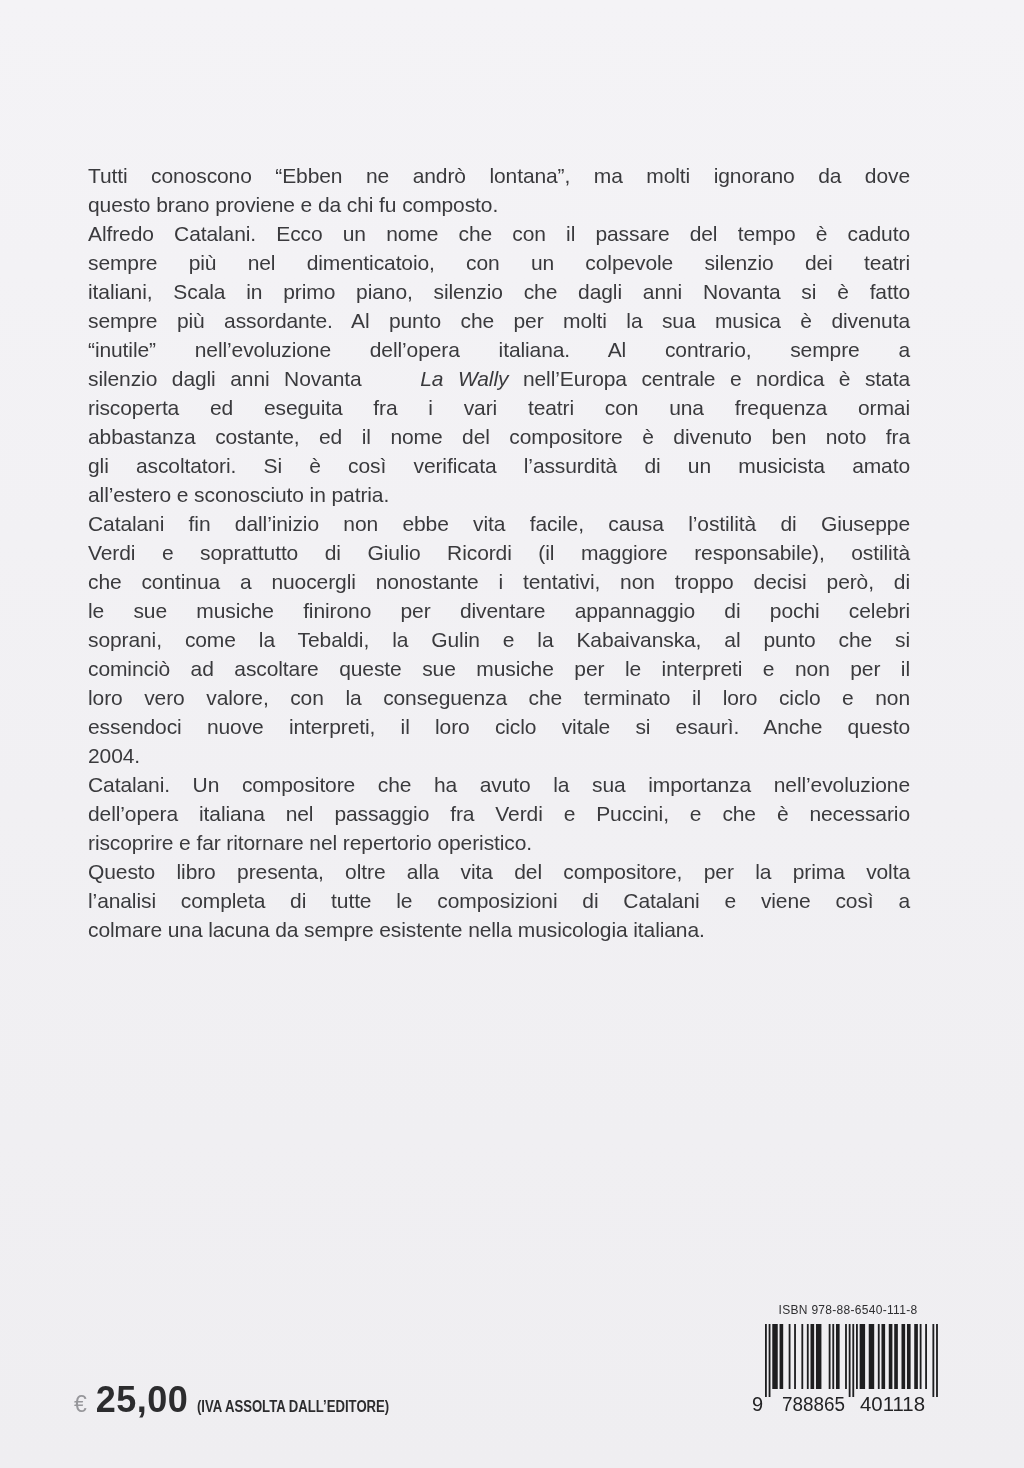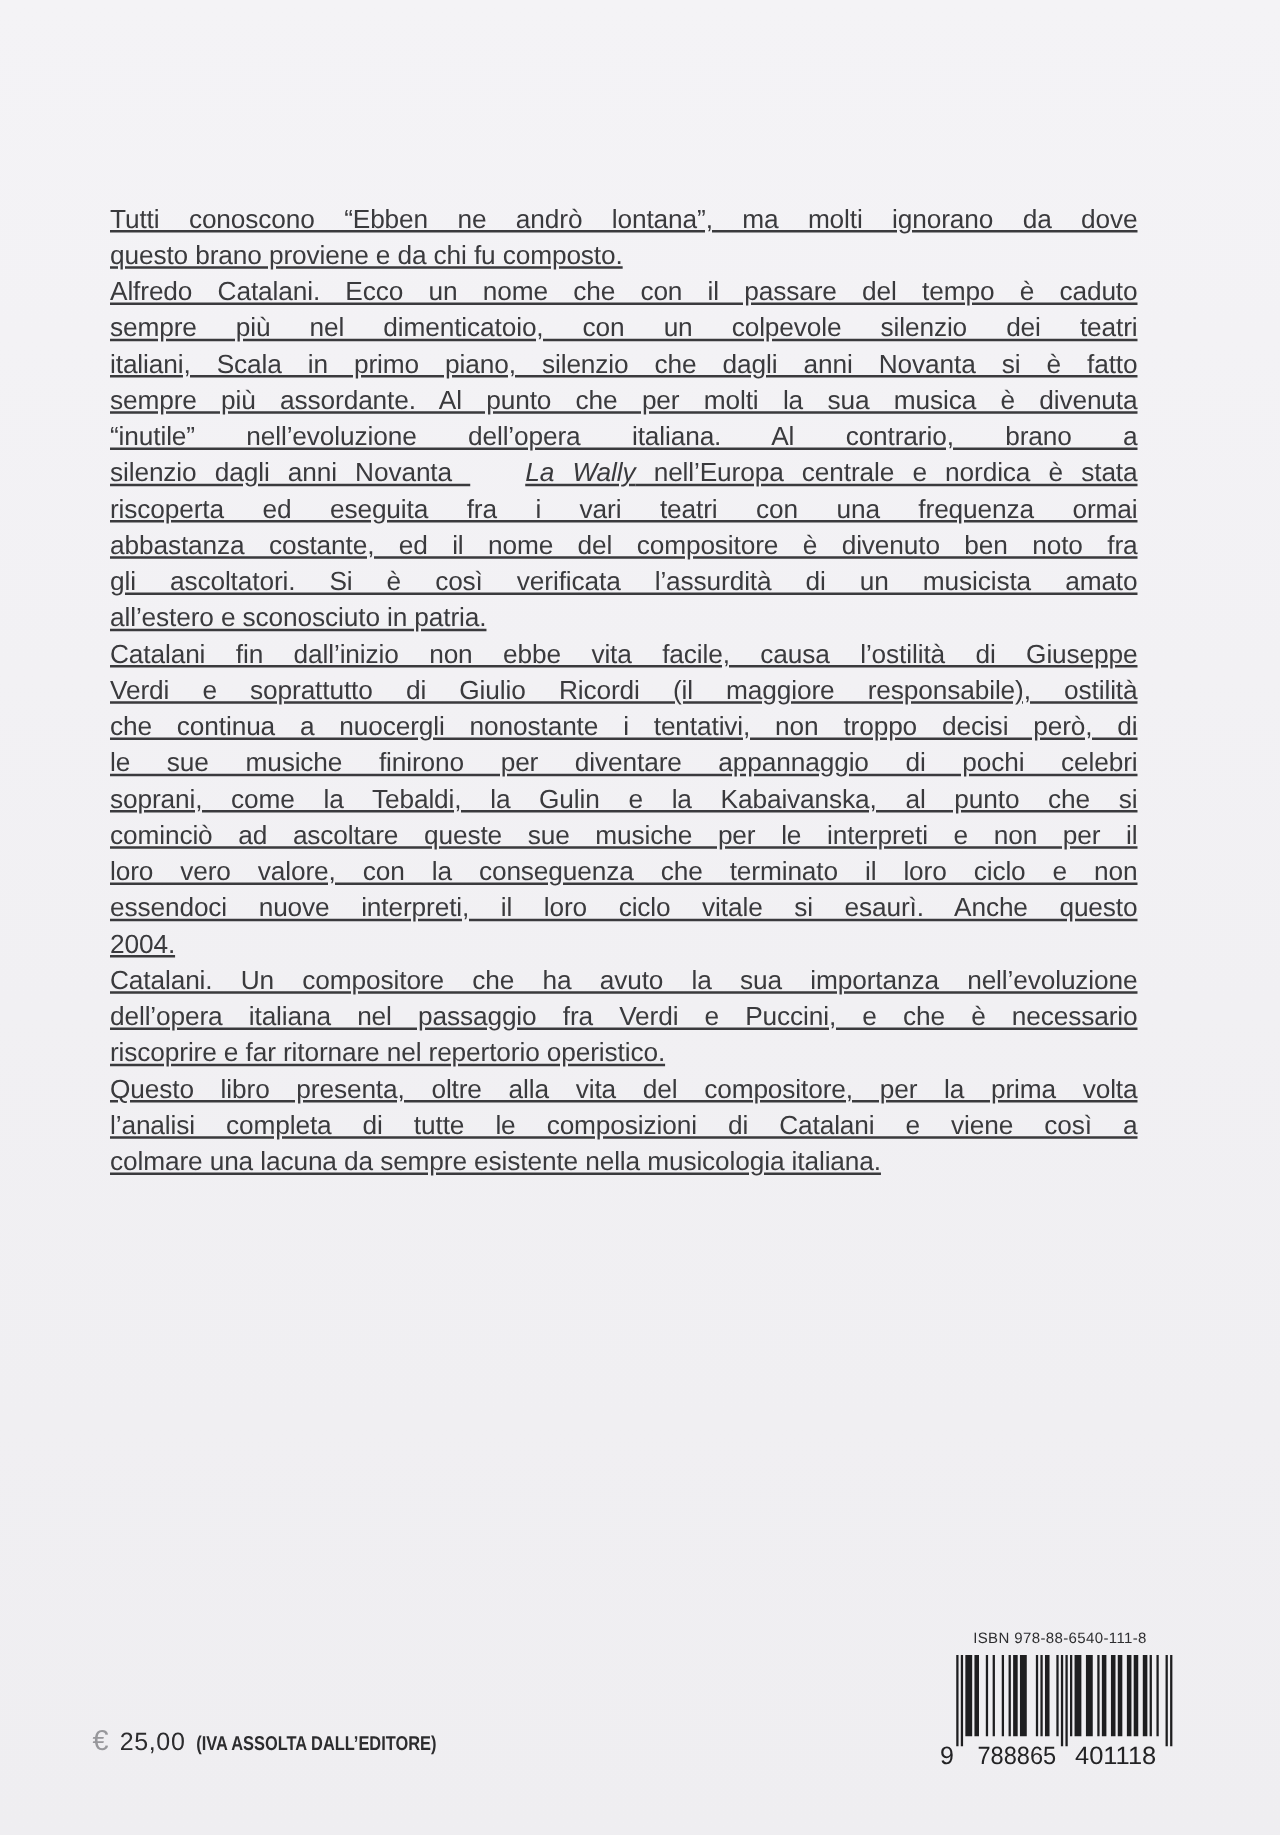--- a/index.html
+++ b/index.html
@@ -5,56 +5,56 @@
   html,body{margin:0;padding:0;}
   body{background:#d9d9db;font-family:"Liberation Sans",sans-serif;}
   .cover{
     position:relative;width:1024px;height:1468px;overflow:hidden;
     background:linear-gradient(180deg,#f4f3f6 0%,#f1f0f3 55%,#efeef1 100%);
   }
   .text-block{
     position:absolute;left:88px;top:161px;width:822px;
     color:#3a3a3d;font-size:21px;line-height:29px;letter-spacing:-0.1px;
   }
-  .para{margin:0;text-decoration:underline;}
+  .para{margin:0;}
   .line{text-align:justify;text-align-last:justify;}
   .line.end{text-align-last:left;}
   .it{font-style:italic;margin-left:44px;}
   .isbn-label{
     position:absolute;left:748px;top:1303px;width:200px;
     text-align:center;font-size:12px;letter-spacing:0.3px;color:#2e2e30;
   }
   .barcode{position:absolute;left:748px;top:1324px;}
   .price-row{
     position:absolute;left:74px;top:1379px;
     display:flex;align-items:baseline;gap:9px;color:#2c2c2e;white-space:nowrap;
   }
   .euro{font-size:23px;color:#97979b;font-weight:normal;}
-  .amount{font-size:20px;font-weight:normal;letter-spacing:0.5px;}
+  .amount{font-size:36px;font-weight:bold;letter-spacing:0.5px;}
   .vat-note{
     font-size:16px;font-weight:bold;letter-spacing:0;
     display:inline-block;transform:scaleX(0.82);transform-origin:left bottom;
   }
 </style>
 </head>
 <body>
 
 <div class="cover">
 
   <div class="text-block">
       <div class="para">
         <div class="line"><span>Tutti conoscono “Ebben ne andrò lontana”, ma molti ignorano da dove</span></div>
         <div class="line end"><span>questo brano proviene e da chi fu composto.</span></div>
       </div>
       <div class="para">
         <div class="line"><span>Alfredo Catalani. Ecco un nome che con il passare del tempo è caduto</span></div>
         <div class="line"><span>sempre più nel dimenticatoio, con un colpevole silenzio dei teatri</span></div>
         <div class="line"><span>italiani, Scala in primo piano, silenzio che dagli anni Novanta si è fatto</span></div>
         <div class="line"><span>sempre più assordante. Al punto che per molti la sua musica è divenuta</span></div>
-        <div class="line"><span>“inutile” nell’evoluzione dell’opera italiana. Al contrario, brano a</span></div>
+        <div class="line"><span>“inutile” nell’evoluzione dell’opera italiana. Al contrario, sempre a</span></div>
         <div class="line"><span>silenzio dagli anni Novanta </span><span class="it">La Wally</span><span> nell’Europa centrale e nordica è stata</span></div>
         <div class="line"><span>riscoperta ed eseguita fra i vari teatri con una frequenza ormai</span></div>
         <div class="line"><span>abbastanza costante, ed il nome del compositore è divenuto ben noto fra</span></div>
         <div class="line"><span>gli ascoltatori. Si è così verificata l’assurdità di un musicista amato</span></div>
         <div class="line end"><span>all’estero e sconosciuto in patria.</span></div>
       </div>
       <div class="para">
         <div class="line"><span>Catalani fin dall’inizio non ebbe vita facile, causa l’ostilità di Giuseppe</span></div>
         <div class="line"><span>Verdi e soprattutto di Giulio Ricordi (il maggiore responsabile), ostilità</span></div>
         <div class="line"><span>che continua a nuocergli nonostante i tentativi, non troppo decisi però, di</span></div>

